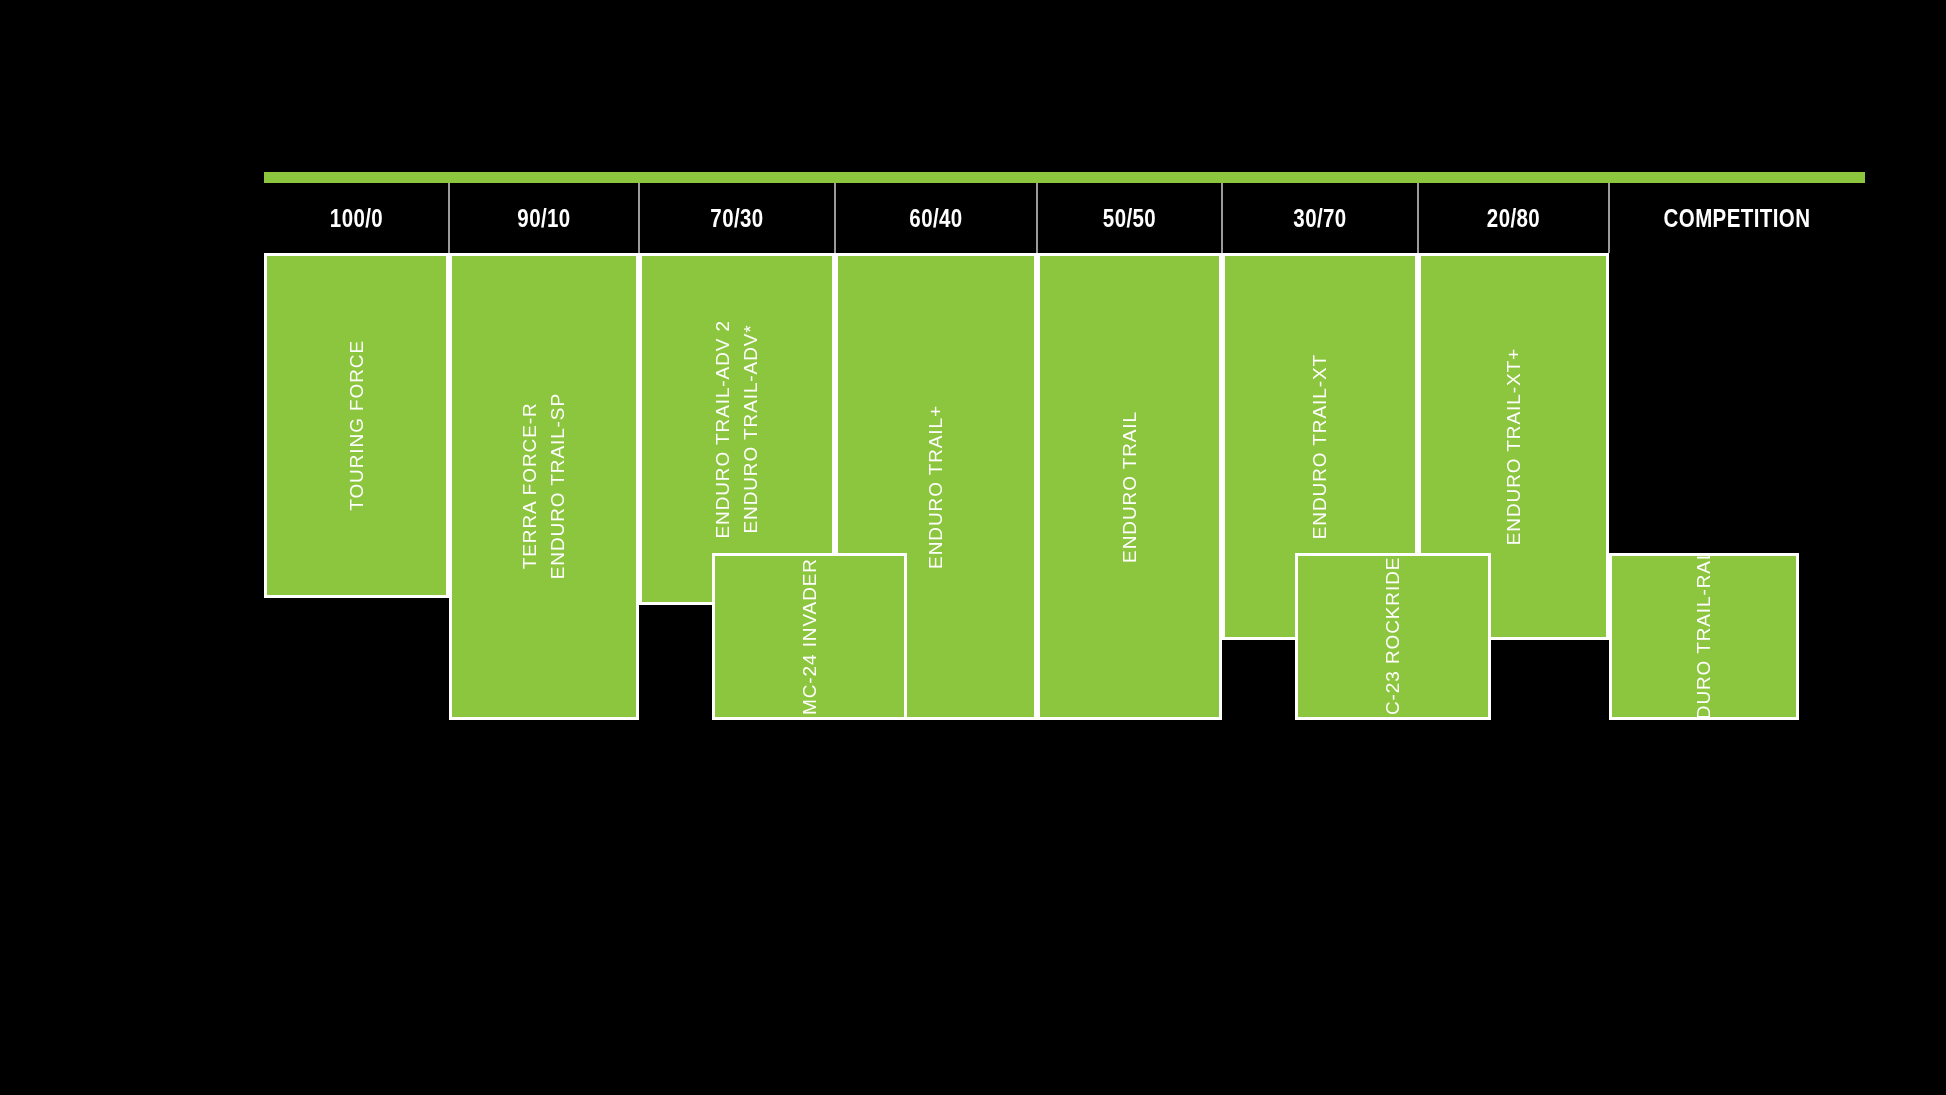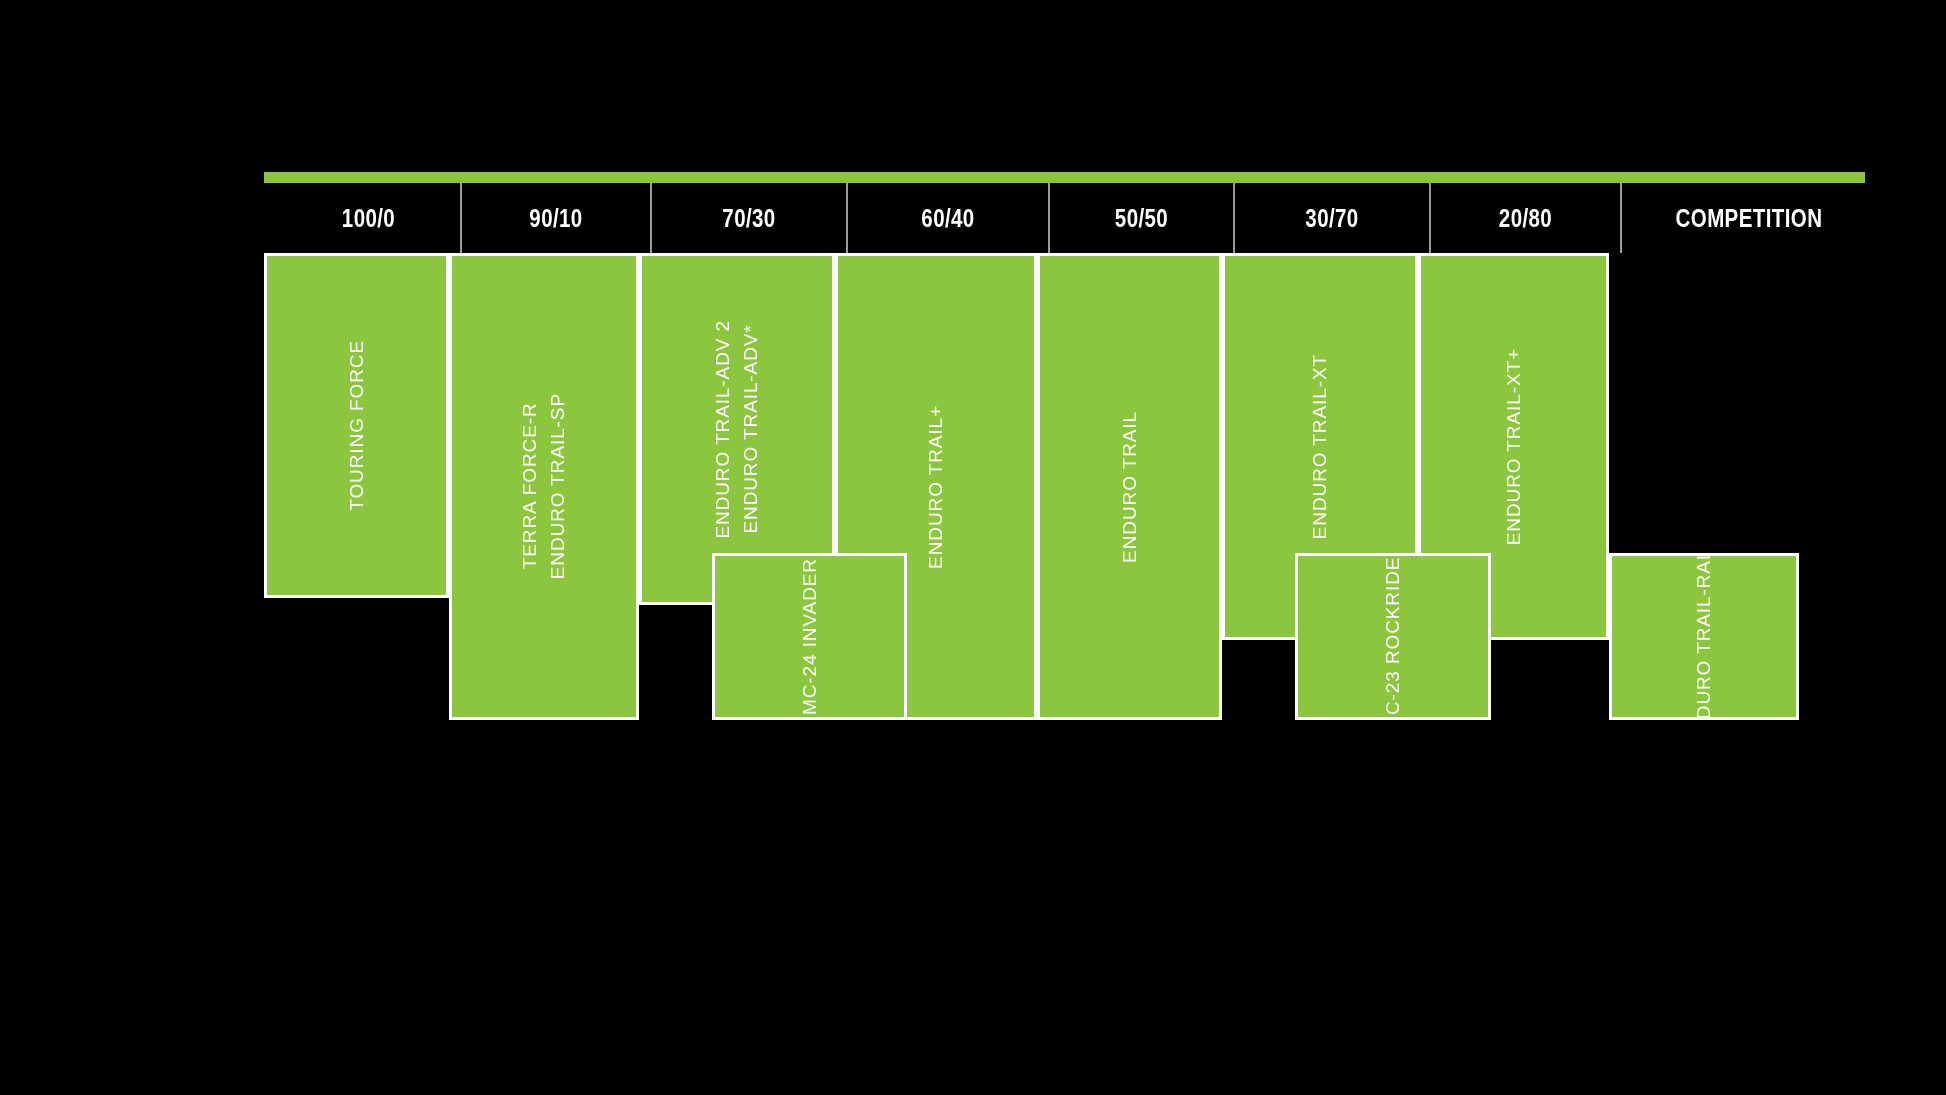--- a/index.html
+++ b/index.html
@@ -23,21 +23,21 @@
     left: 264px;
     top: 172px;
     width: 1601px;
     height: 11px;
     background: #8CC63E;
   }
 
   
   .header-band {
     position: absolute;
-    left: 276px;
+    left: 264px;
     top: 183px;
     width: 1601px;
     height: 70px;
   }
   .header-cell {
     position: absolute;
     top: 0;
     height: 70px;
     display: flex;
     align-items: center;

